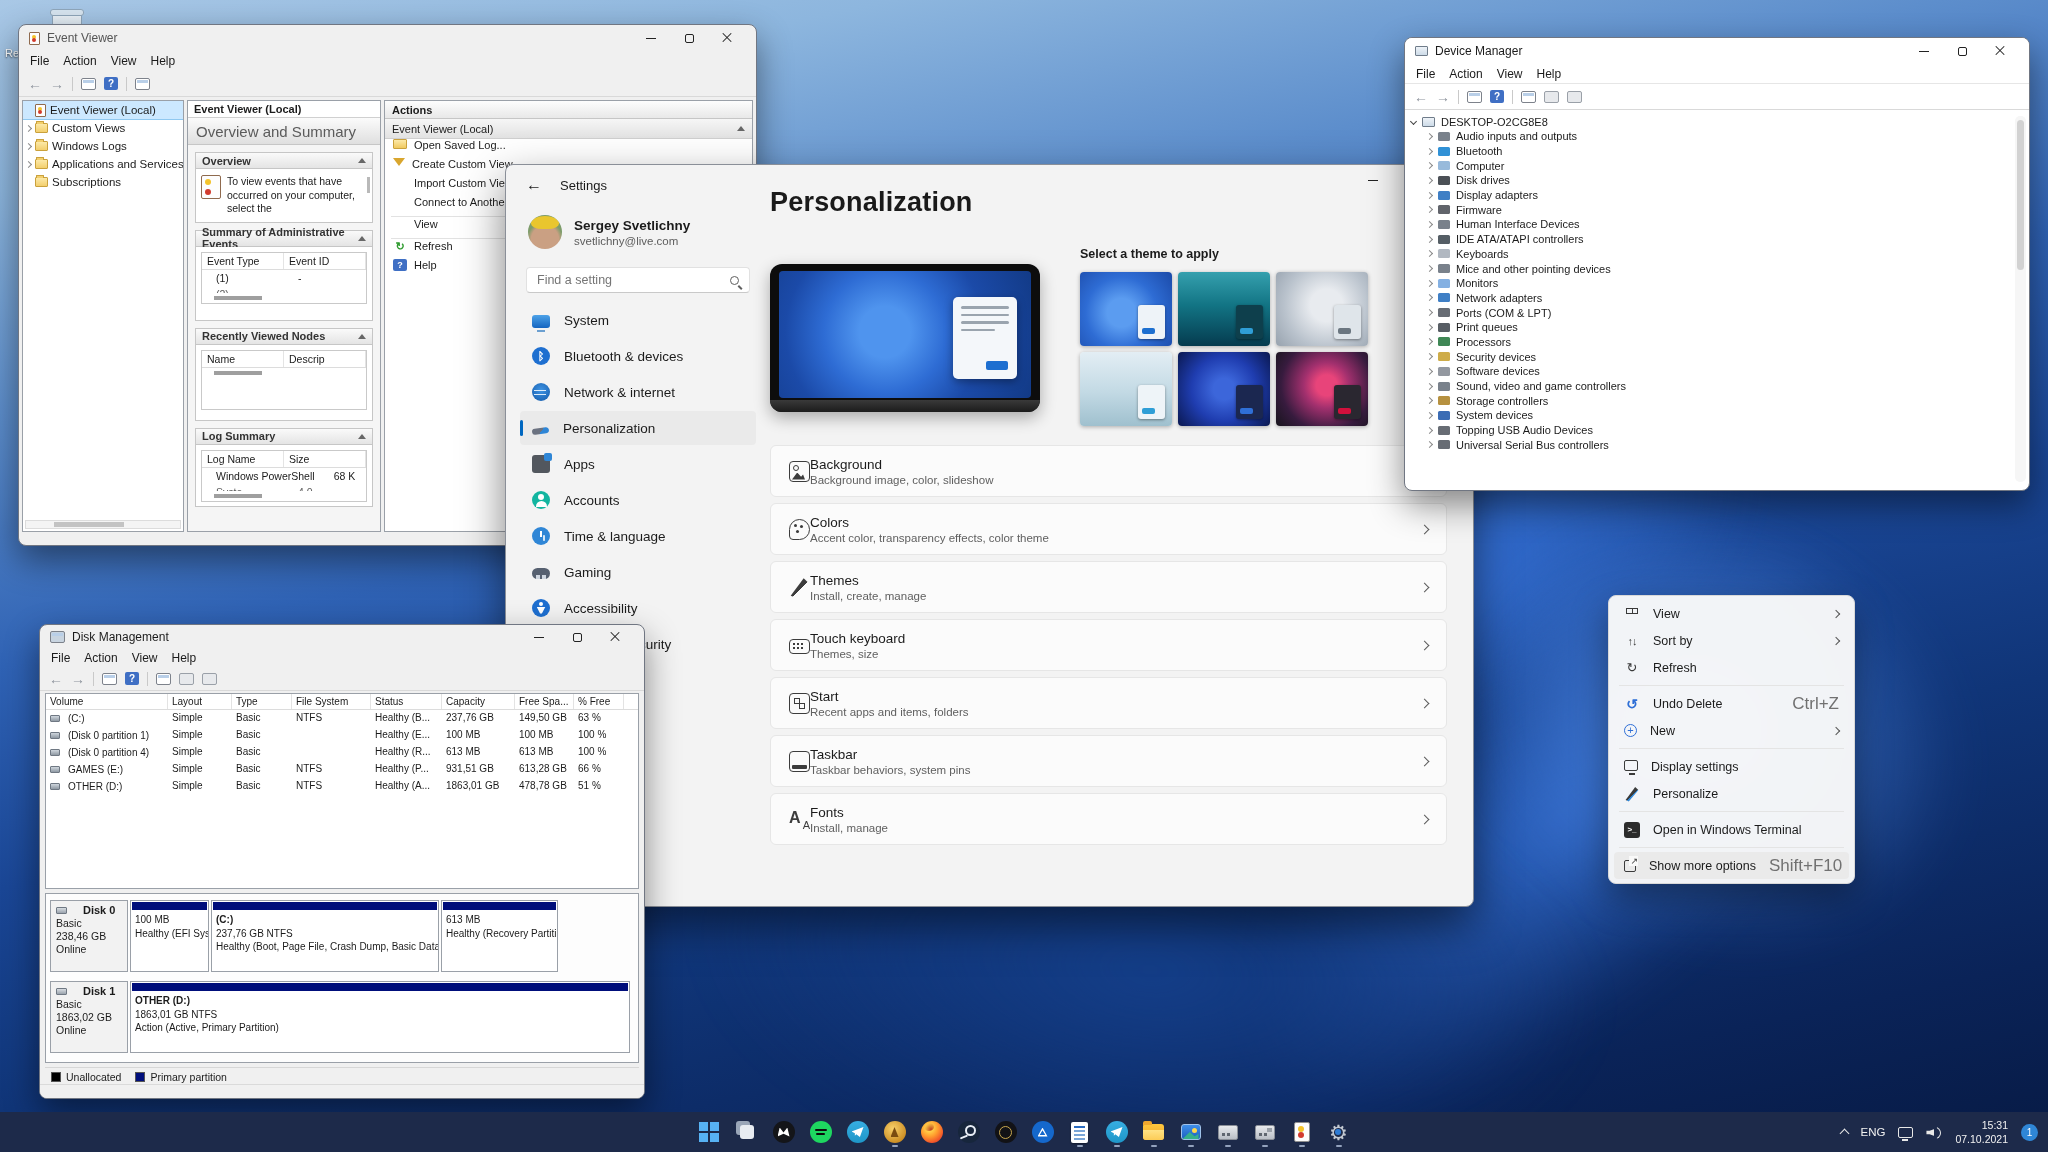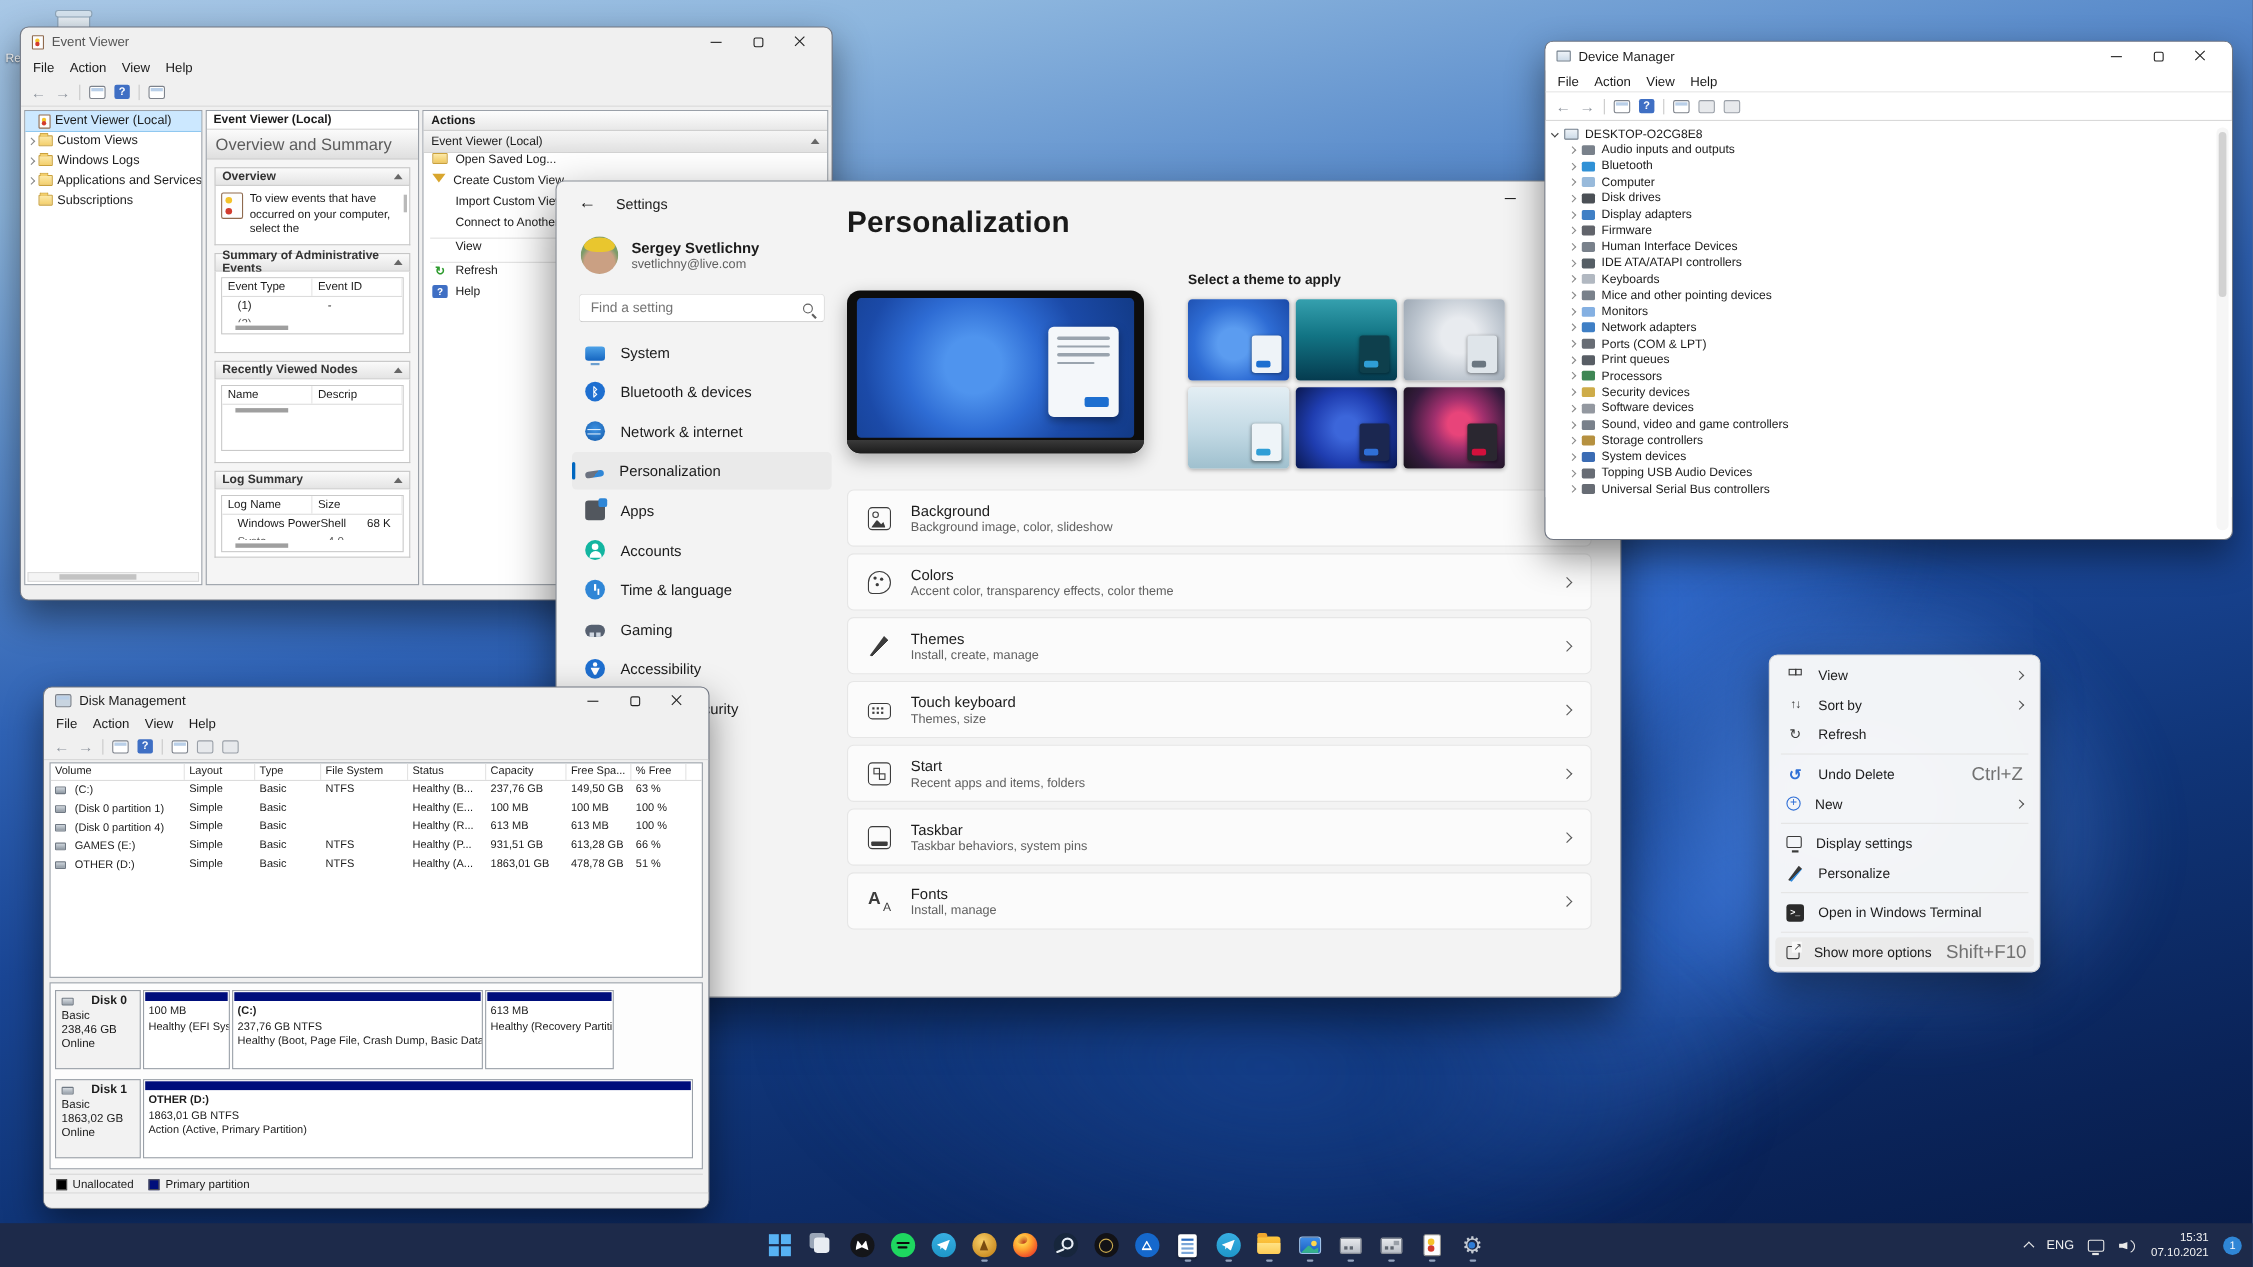--- a/index.html
+++ b/index.html
@@ -133,21 +133,21 @@
 .hline{height:2.5px;background:#9aa4ae;border-radius:2px;margin-bottom:5px}
 .hline.short{width:70%}
 #hero-btn{position:absolute;right:9px;bottom:9px;width:22px;height:9px;border-radius:2px;background:#1d6fd0}
 #hero-base{position:absolute;left:0;right:0;bottom:0;height:12px;border-radius:0 0 12px 12px;background:linear-gradient(#3a3a3a,#1c1c1c)}
 #theme-label{position:absolute;left:310px;top:60px;font-size:12.5px;font-weight:bold;color:#1b1b1b}
 #themes{position:absolute;left:310px;top:85px;width:296px;display:grid;grid-template-columns:repeat(3,92px);grid-auto-rows:74px;gap:6px}
 .thumb{border-radius:4px;position:relative;overflow:hidden;box-shadow:0 1px 4px rgba(0,0,0,.3)}
 .tcard{position:absolute;right:7px;bottom:7px;width:27px;height:34px;border-radius:3px;box-shadow:0 1px 3px rgba(0,0,0,.4);position:absolute}
 .tbar{position:absolute;left:4px;bottom:5px;width:13px;height:6px;border-radius:2px}
 #set-rows{position:absolute;left:0;top:258px;right:10px;display:flex;flex-direction:column;gap:6px}
-.srow{height:52px;border-radius:6px;background:#fbfbfb;border:1px solid #e6e6e6;display:flex;align-items:center;padding:0 18px;gap:18px}
+.srow{height:52px;border-radius:6px;background:#fbfbfb;border:1px solid #e6e6e6;display:flex;align-items:center;padding:0 18px;}
 .rtitle{font-size:13.5px;color:#1b1b1b}
 .rsub{font-size:11.5px;color:#606060;margin-top:2px}
 .srow .chev{margin-left:auto}
 .ri{width:21px;height:21px;position:relative;flex:none}
 .ri-background{border:1.6px solid #3c3c3c;border-radius:4px}
 .ri-background::before{content:"";position:absolute;left:3px;top:3px;width:4px;height:4px;border-radius:50%;border:1.3px solid #3c3c3c}
 .ri-background::after{content:"";position:absolute;left:2px;bottom:1px;width:13px;height:7px;clip-path:polygon(0 100%,40% 0,70% 60%,85% 30%,100% 100%);background:#3c3c3c}
 .ri-colors{border:1.6px solid #3c3c3c;border-radius:50% 50% 50% 4px}
 .ri-colors::before{content:"";position:absolute;left:4px;top:4px;width:3px;height:3px;border-radius:50%;background:#3c3c3c;box-shadow:6px 1px 0 #3c3c3c,2px 6px 0 #3c3c3c}
 .ri-themes{background:linear-gradient(135deg,#3c3c3c 0 55%,transparent 55%);clip-path:polygon(8% 92%,70% 8%,92% 30%,30% 100%);border-radius:2px}

